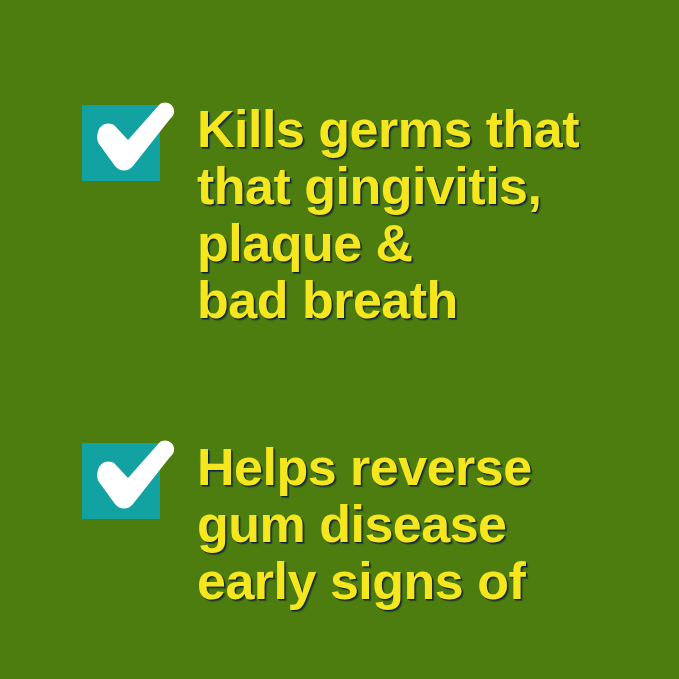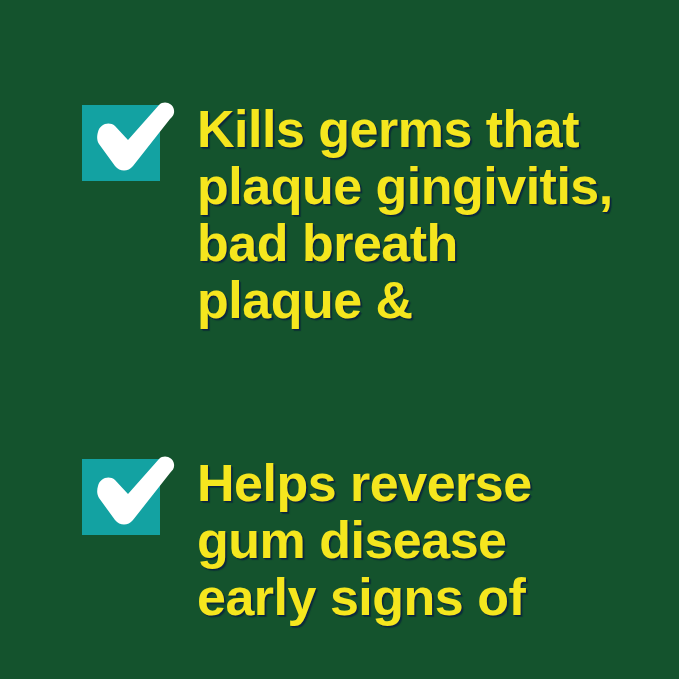--- a/index.html
+++ b/index.html
@@ -10,33 +10,33 @@
     width: 679px;
     height: 679px;
     overflow: hidden;
     font-family: "Liberation Sans", sans-serif;
   }
 
   #poster {
     position: relative;
     width: 679px;
     height: 679px;
-    background: #14532d;
+    background: #4d7c0f;
     overflow: hidden;
   }
 
   
   .benefit {
     position: absolute;
     display: flex;
     align-items: flex-start;
   }
 
   #benefit-1 { left: 81px; top: 100px; }
-  #benefit-2 { left: 81px; top: 438px; margin-top: 16px; }
+  #benefit-2 { left: 81px; top: 438px; }
 
   
   .check-badge {
     position: relative;
     width: 96px;
     height: 90px;
     flex: 0 0 auto;
     margin-right: 20px;
   }
   .check-box {
@@ -84,23 +84,23 @@
 
     <div class="check-badge">
       <div class="check-box"></div>
       <svg class="check-mark" viewBox="0 0 96 90" aria-hidden="true">
         <path d="M 17 32 C 19 24, 28 21, 34 26 L 47 40 L 78 5 C 83 0, 92 3, 93 10 C 93.6 14, 92 16, 89 19 L 52 66 C 47 72, 39 72, 34 66 L 18 44 C 15.5 40, 16 35.5, 17 32 Z" fill="#ffffff"></path>
       </svg>
     </div>
 
     <div class="benefit-text">
       <span class="line">Kills germs that</span>
-      <span class="line">plaque gingivitis,</span>
+      <span class="line">that gingivitis,</span>
+      <span class="line">plaque &amp;</span>
       <span class="line">bad breath</span>
-      <span class="line">plaque &amp;</span>
     </div>
 
   </div>
 
   <div class="benefit" id="benefit-2">
 
     <div class="check-badge">
       <div class="check-box"></div>
       <svg class="check-mark" viewBox="0 0 96 90" aria-hidden="true">
         <path d="M 17 32 C 19 24, 28 21, 34 26 L 47 40 L 78 5 C 83 0, 92 3, 93 10 C 93.6 14, 92 16, 89 19 L 52 66 C 47 72, 39 72, 34 66 L 18 44 C 15.5 40, 16 35.5, 17 32 Z" fill="#ffffff"></path>

